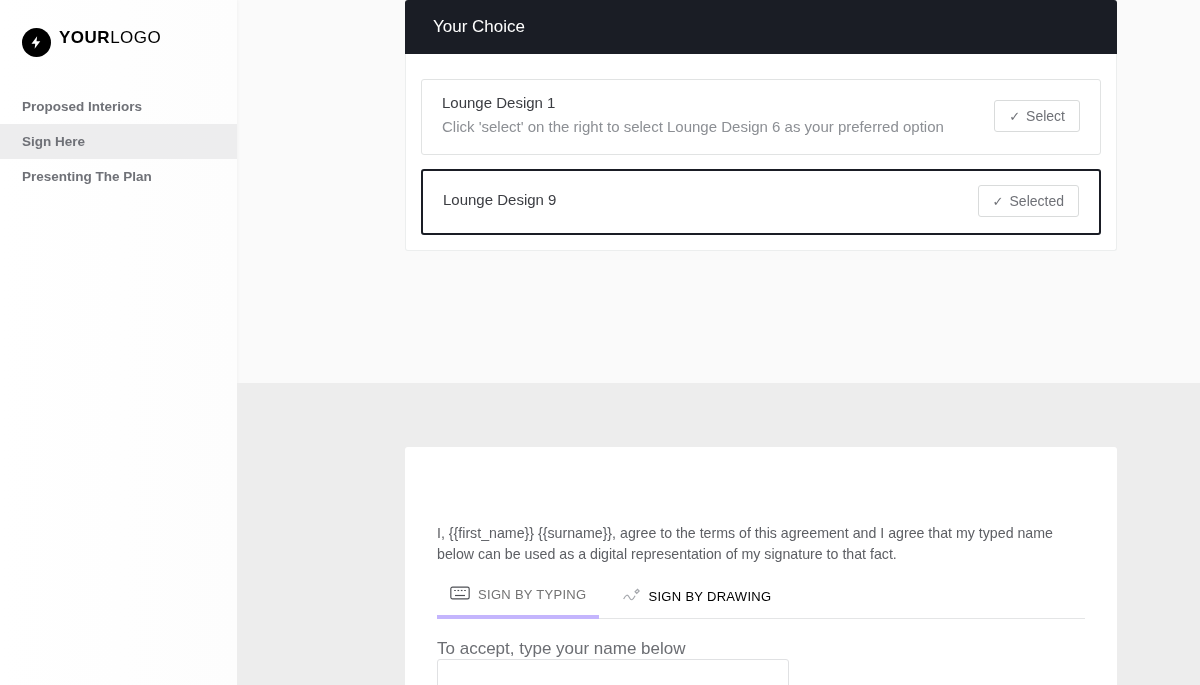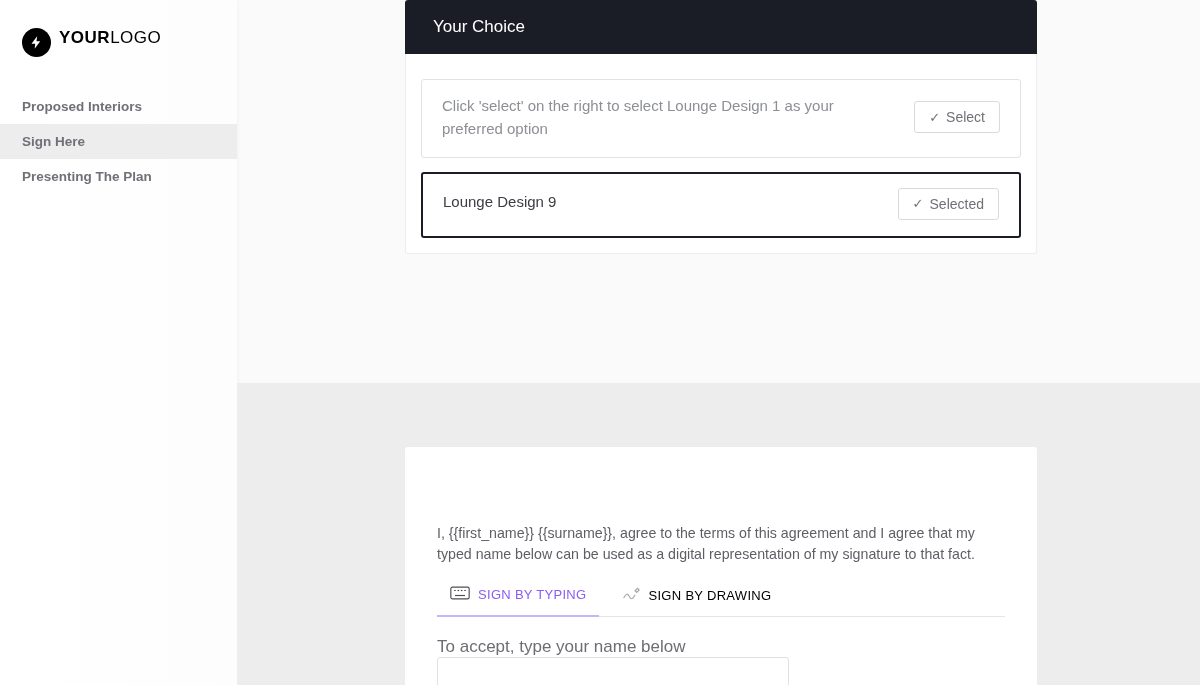--- a/index.html
+++ b/index.html
@@ -54,21 +54,21 @@
     }
     .main {
       position: absolute;
       left: 237px;
       top: 0;
       right: 0;
       height: 100%;
       overflow: hidden;
     }
     .content-col {
-      width: 632px;
+      width: 712px;
       margin-left: 168px;
     }
     .choice-header {
       background: #1a1d25;
       color: #fff;
       padding: 17px 28px;
       font-size: 17px;
       border-radius: 3px 3px 0 0;
     }
     .choice-panel {
@@ -147,22 +147,22 @@
       align-items: center;
       gap: 8px;
       padding: 0 13px 12px 13px;
       font-size: 13px;
       letter-spacing: 0.3px;
       color: #000000;
       cursor: pointer;
       margin-right: 10px;
     }
     .sign-tab.active {
-      color: #8b5cf6;
-      border-bottom: 2px solid #c4b5fd;
+      color: #737373;
+      border-bottom: 4px solid #c4b5fd;
       margin-bottom: -1px;
       font-weight: 500;
     }
     .sign-prompt {
       font-size: 17px;
       color: #6c6e73;
       margin-bottom: 0;
     }
     .name-input {
       width: 352px;
@@ -194,21 +194,22 @@
 </div>
 
 <div class="main">
 
   <div class="content-col">
     <div class="choice-header">Your Choice</div>
     <div class="choice-panel">
 
       <div class="choice-card">
         <div class="choice-text">
-          <div class="choice-desc">Click 'select' on the right to select Lounge Design 1 as your preferred option</div>
+          <div class="choice-title">Lounge Design 1</div>
+          <div class="choice-desc">Click 'select' on the right to select Lounge Design 6 as your preferred option</div>
         </div>
         <button class="select-btn">
           <span class="check">✓</span>
           <span>Select</span>
         </button>
       </div>
 
       <div class="choice-card selected">
         <div class="choice-text">
           <div class="choice-title">Lounge Design 9</div>

